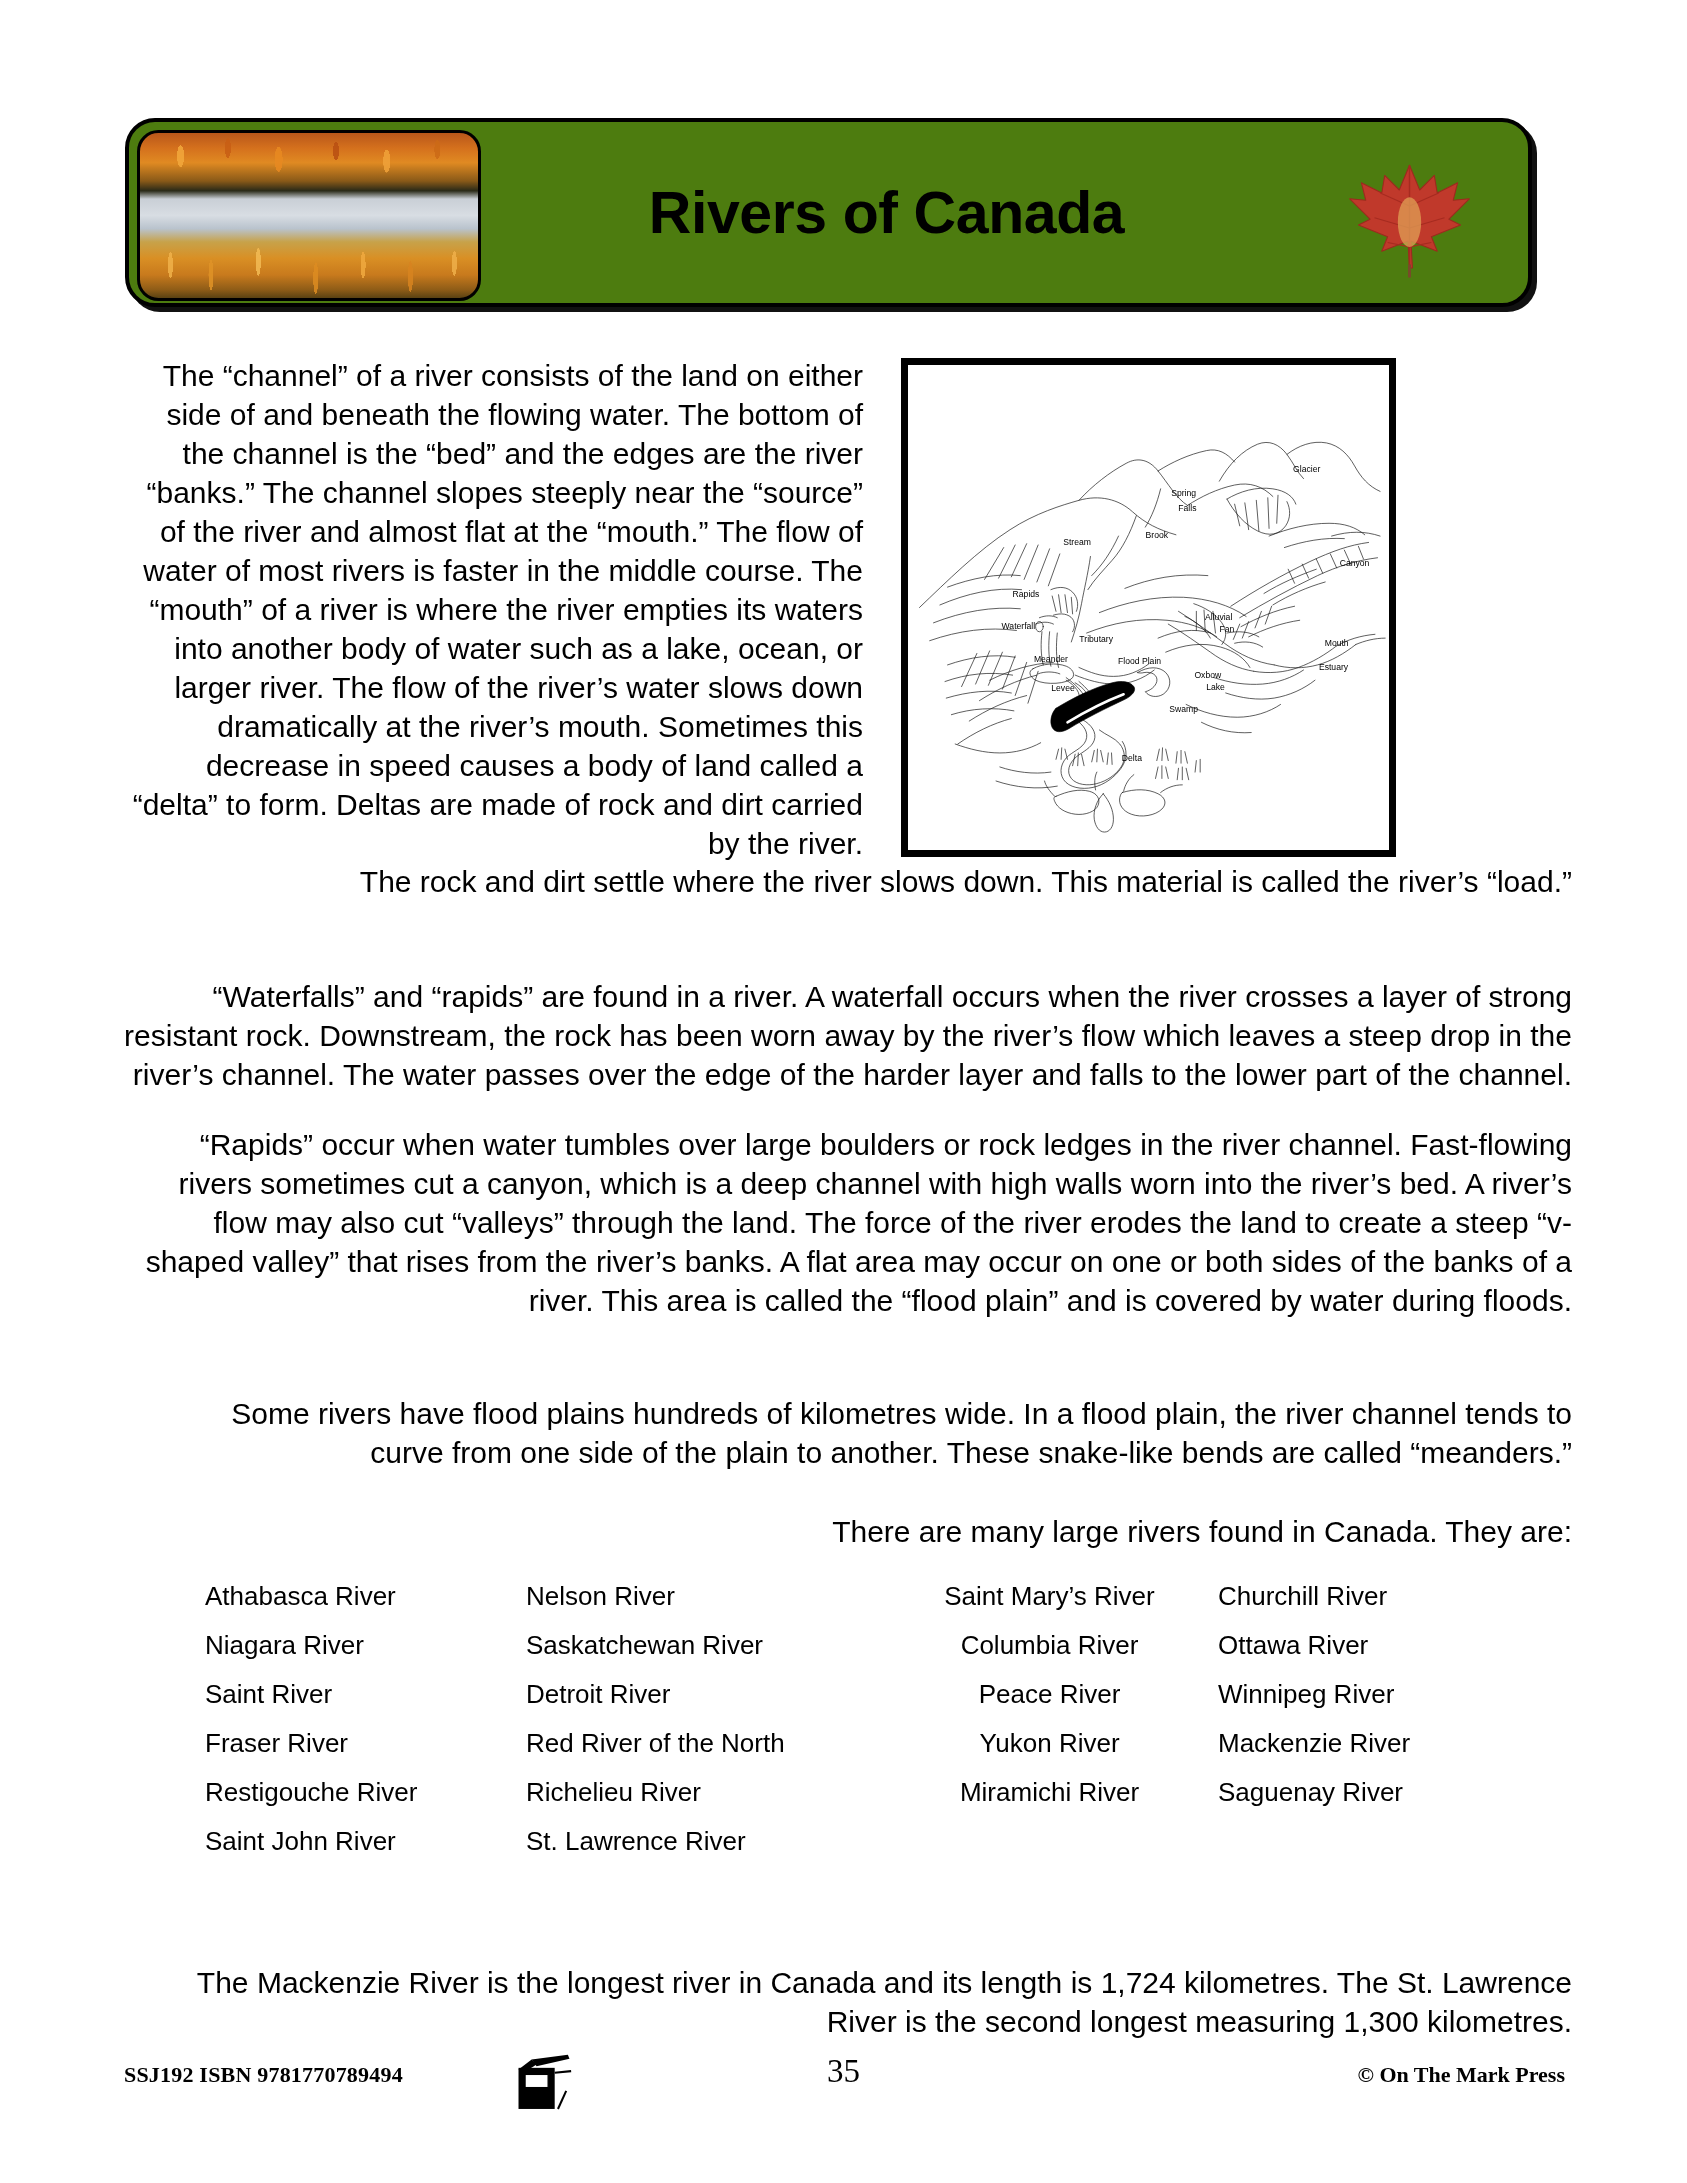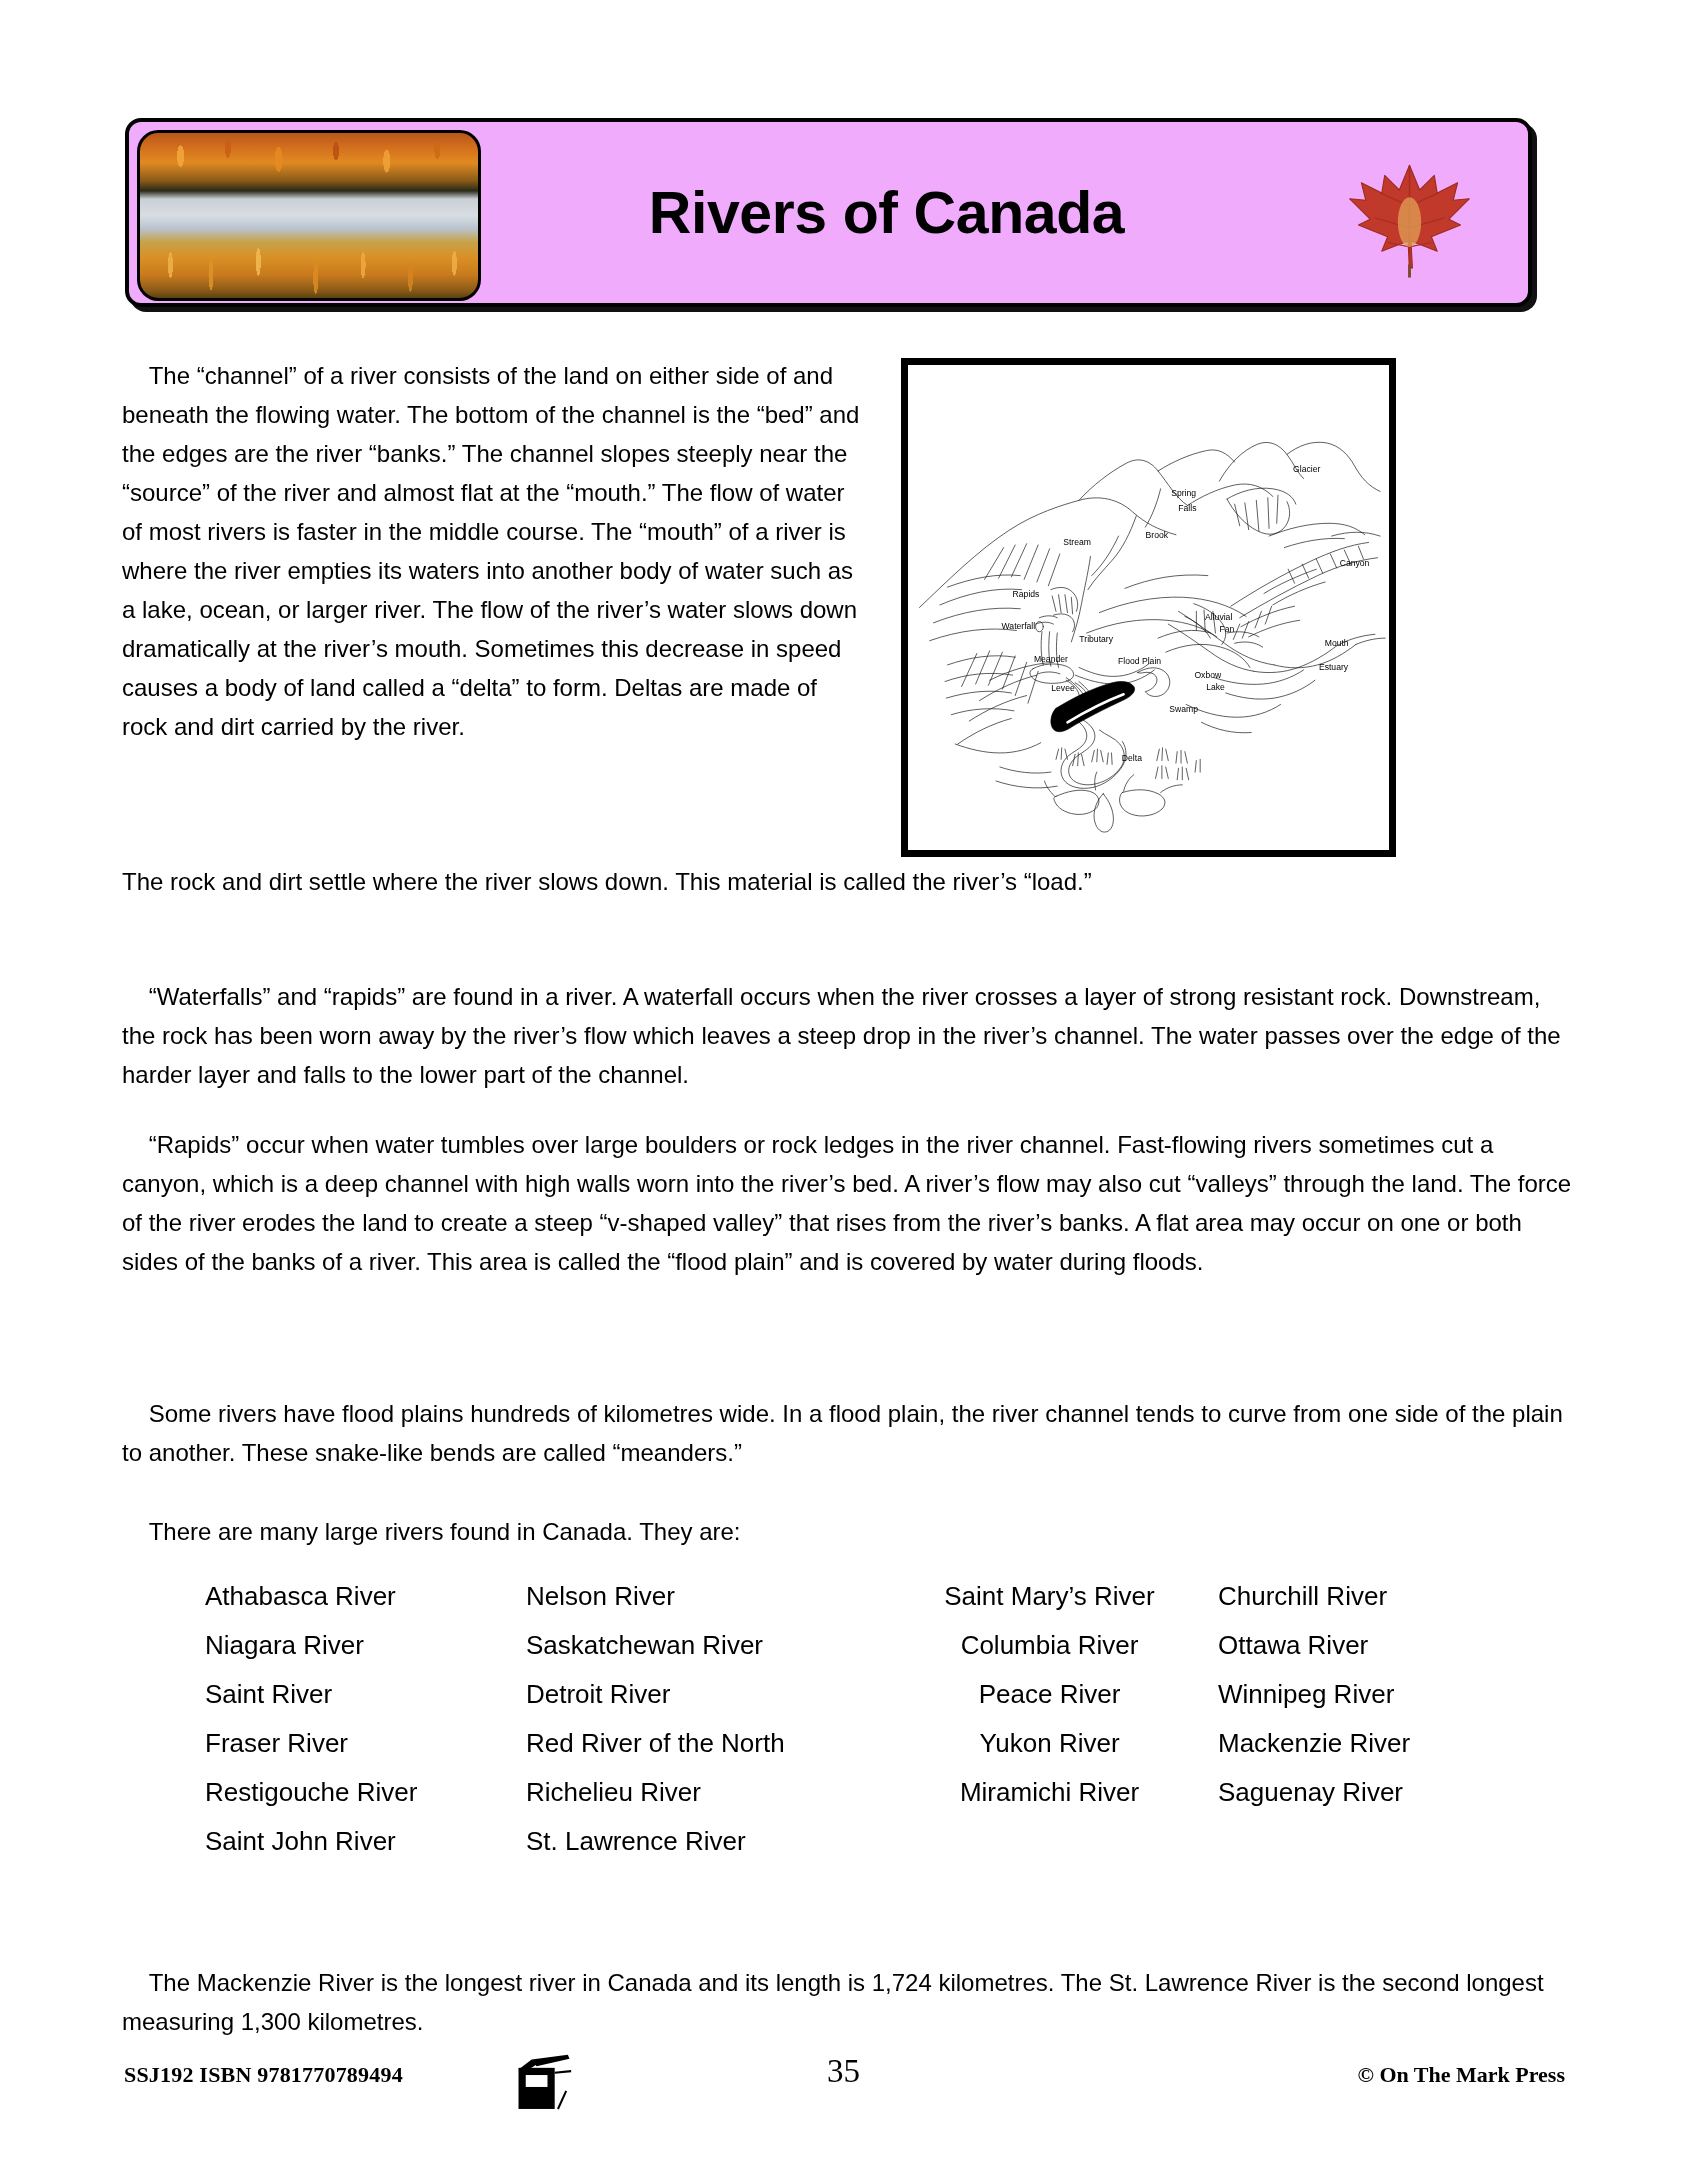--- a/index.html
+++ b/index.html
@@ -17,22 +17,22 @@
   }
 
   
   .header-box {
     position: absolute;
     left: 125px;
     top: 118px;
     width: 1407px;
     height: 189px;
     border: 4.1px solid #000000;
-    border-radius: 16px;
-    background: #f0abfc;
+    border-radius: 30px;
+    background: #4d7c0f;
     box-sizing: border-box;
     box-shadow: 5px 5px 0 #111111;
   }
   .header-photo {
     position: absolute;
     left: 8.2px;
     top: 8.2px;
     width: 344px;
     height: 171px;
     border: 3.3px solid #000000;
@@ -91,23 +91,23 @@
     position: absolute;
     right: 40px;
     top: 33px;
     width: 157px;
     height: 124px;
   }
 
   
   .p {
     position: absolute;
-    font-size: 24px;
+    font-size: 30px;
     line-height: 39px;
-    text-align: left;
+    text-align: right;
     white-space: pre-wrap;
   }
   .p-intro  { left: 122px; top: 356px;  width: 741px; }
   .p-intro2 { left: 122px; top: 862px; width: 1450px; }
   .p-2      { left: 122px; top: 933px; width: 1450px; margin-top: 44px; }
   .p-3      { left: 122px; top: 1125px; width: 1450px; }
   .p-4      { left: 122px; top: 1394px; width: 1450px; }
   .p-5      { left: 122px; top: 1512px; width: 1450px; }
   .p-6      { left: 122px; top: 1947px; width: 1450px; margin-top: 16px; }
 

